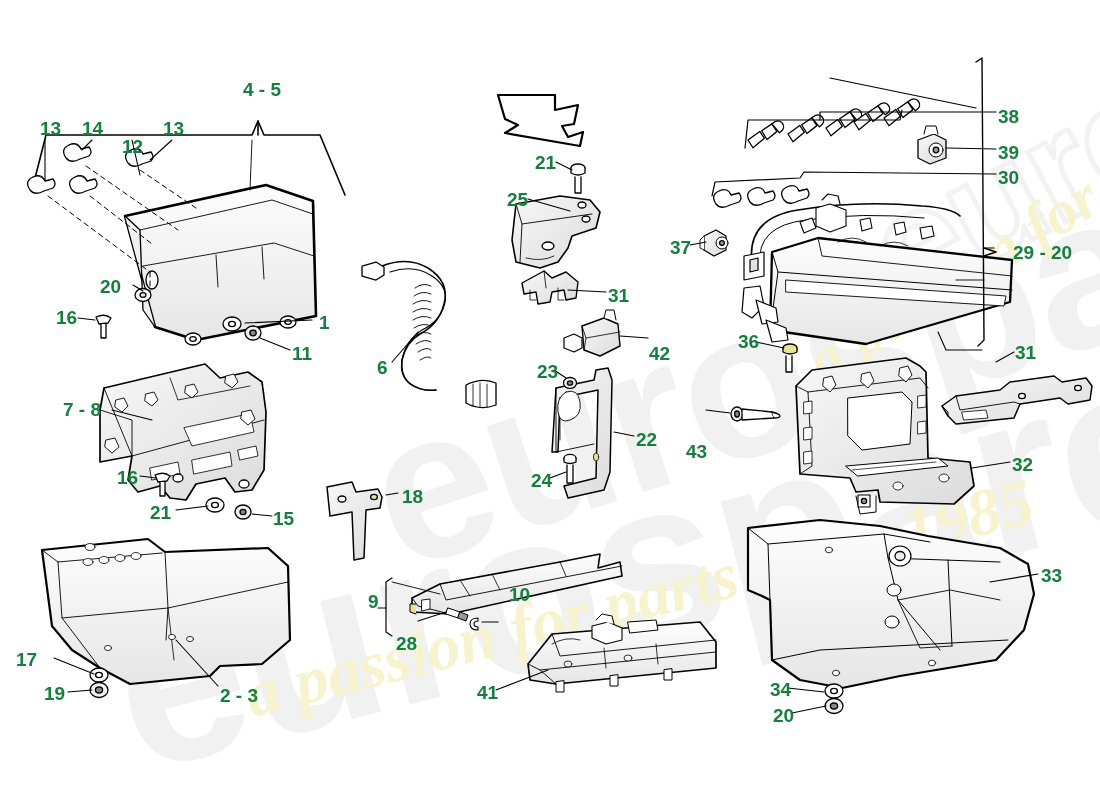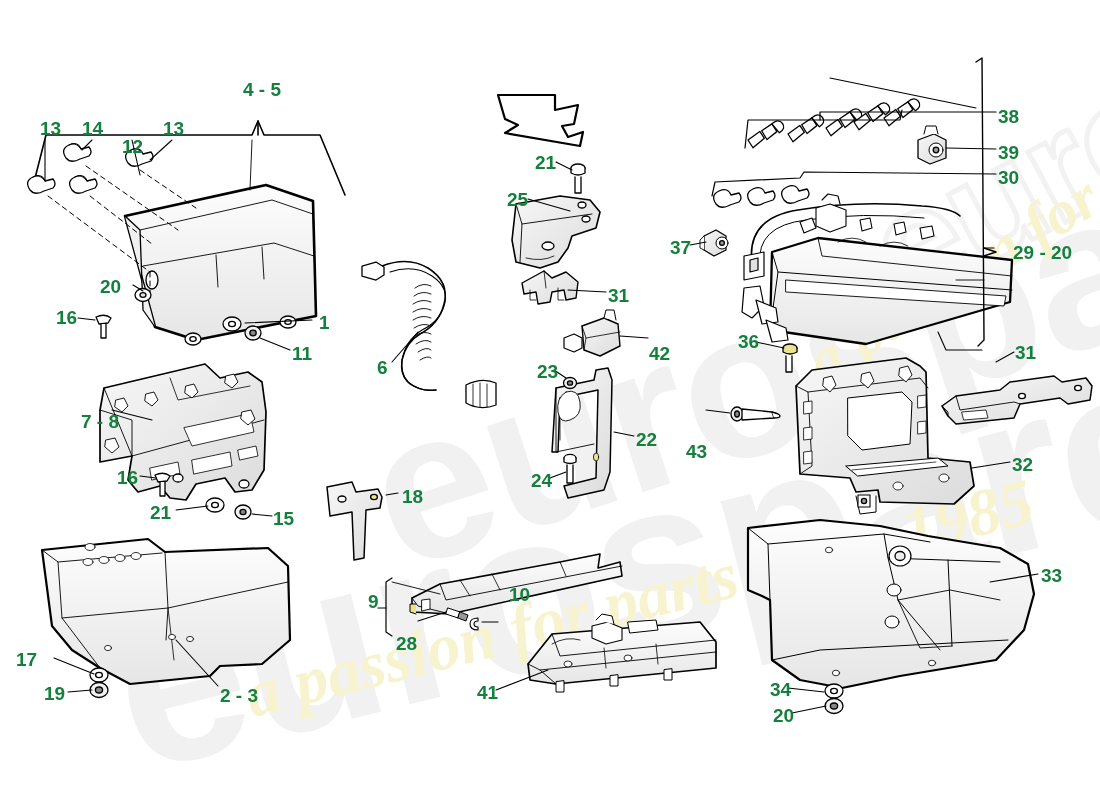--- a/index.html
+++ b/index.html
@@ -568,21 +568,21 @@
   <div>
     <div class="lbl" style="left:243px;top:80px;">4 - 5</div>
     <div class="lbl" style="left:40px;top:119px;">13</div>
     <div class="lbl" style="left:82px;top:119px;">14</div>
     <div class="lbl" style="left:122px;top:119px;margin-top:18px;">12</div>
     <div class="lbl" style="left:163px;top:119px;">13</div>
     <div class="lbl" style="left:100px;top:277px;">20</div>
     <div class="lbl" style="left:56px;top:308px;">16</div>
     <div class="lbl" style="left:319px;top:313px;">1</div>
     <div class="lbl" style="left:292px;top:344px;">11</div>
-    <div class="lbl" style="left:81px;top:400px;margin-top:12px;">7 - 8</div>
+    <div class="lbl" style="left:63px;top:400px;">7 - 8</div>
     <div class="lbl" style="left:117px;top:468px;">16</div>
     <div class="lbl" style="left:150px;top:503px;">21</div>
     <div class="lbl" style="left:273px;top:509px;">15</div>
     <div class="lbl" style="left:402px;top:487px;">18</div>
     <div class="lbl" style="left:16px;top:650px;">17</div>
     <div class="lbl" style="left:44px;top:684px;">19</div>
     <div class="lbl" style="left:220px;top:686px;">2 - 3</div>
     <div class="lbl" style="left:377px;top:358px;">6</div>
     <div class="lbl" style="left:535px;top:153px;">21</div>
     <div class="lbl" style="left:507px;top:190px;">25</div>

